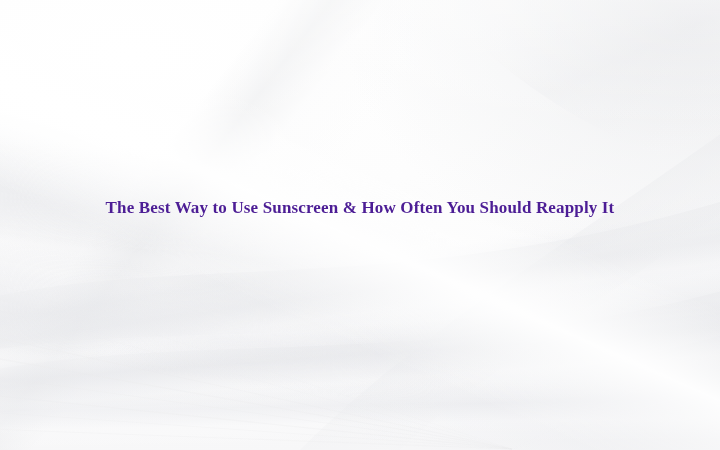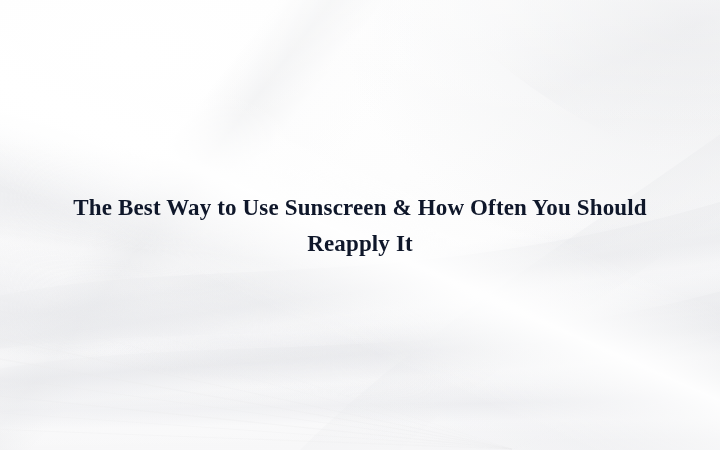--- a/index.html
+++ b/index.html
@@ -136,25 +136,25 @@
     right: 0;
     top: 190px;
     display: flex;
     justify-content: center;
   }
 
   .headline {
     width: 660px;
     margin: 0;
     text-align: center;
-    font-size: 23px;
+    font-size: 17px;
     line-height: 36px;
     font-weight: 700;
     letter-spacing: 0.15px;
-    color: #0f172a;
+    color: #4c1d95;
     font-family: "Liberation Serif", "DejaVu Serif", serif;
     -webkit-font-smoothing: antialiased;
   }
 </style>
 </head>
 <body>
 
 <div class="slide">
 
   <div class="bg-layer bg-base"></div>

